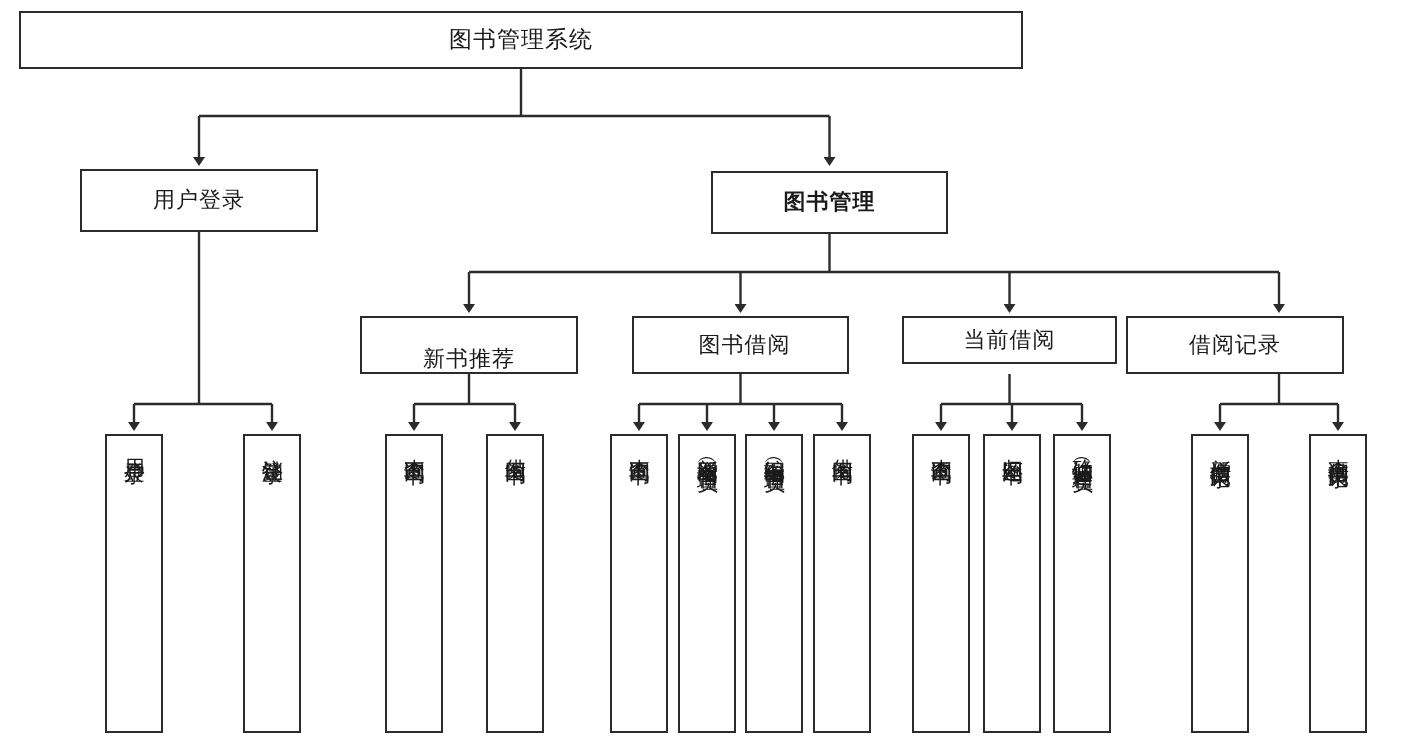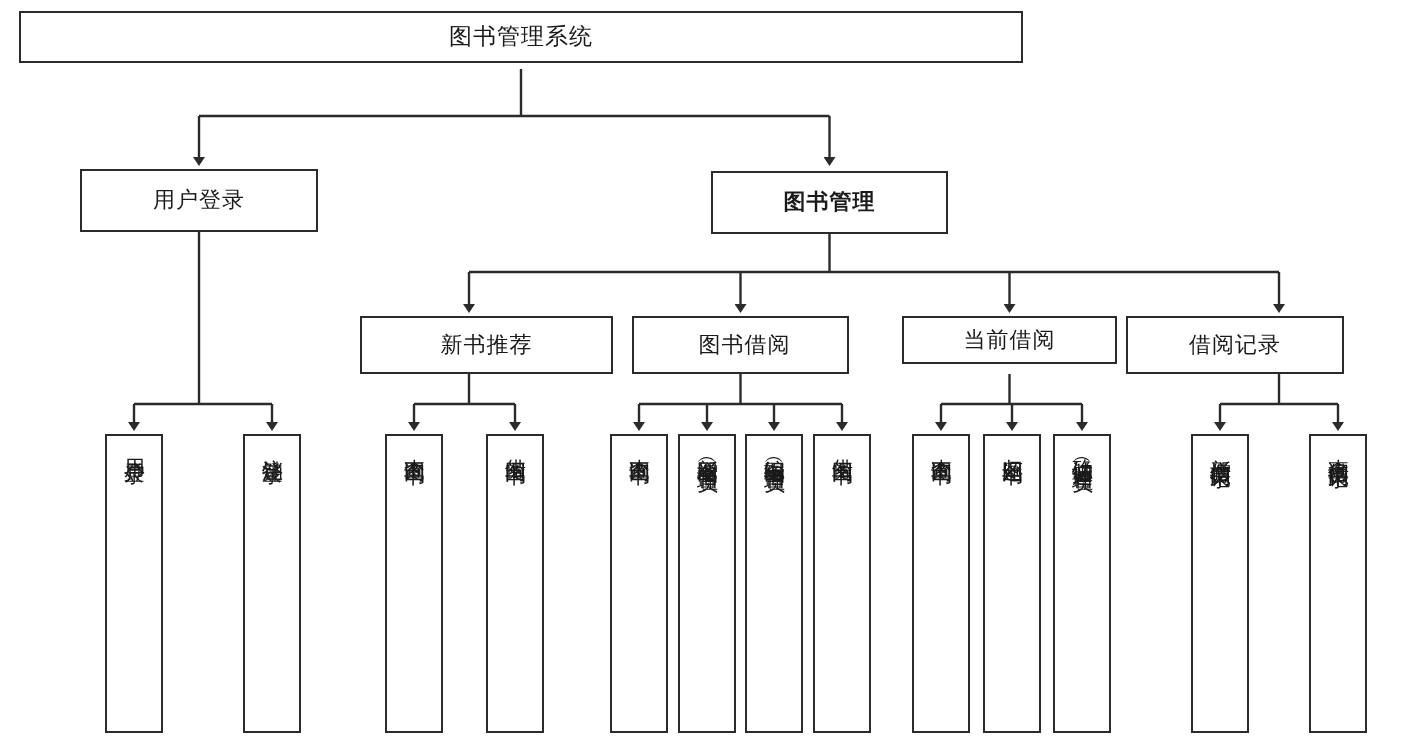--- a/index.html
+++ b/index.html
@@ -108,30 +108,30 @@
         <path d="M1012,404 L1012,423" marker-end="url(#arrow)"></path>
         <path d="M1082,404 L1082,423" marker-end="url(#arrow)"></path>
         <path d="M1279,374 L1279,404"></path>
         <path d="M1220,404 L1338,404"></path>
         <path d="M1220,404 L1220,423" marker-end="url(#arrow)"></path>
         <path d="M1338,404 L1338,423" marker-end="url(#arrow)"></path>
       </g>
   </svg>
 
   <div id="nodes">
-      <div class="node horiz root" style="left: 19px; top: 11px; width: 1004px; height: 52px;">
+      <div class="node horiz root" style="left: 19px; top: 11px; width: 1004px; height: 58px;">
         <span class="node-label">图书管理系统</span>
       </div>
       <div class="node horiz" style="left: 80px; top: 169px; width: 238px; height: 63px;">
         <span class="node-label">用户登录</span>
       </div>
       <div class="node horiz" style="left: 711px; top: 171px; width: 237px; height: 63px; font-weight: bold;">
         <span class="node-label">图书管理</span>
       </div>
-      <div class="node horiz" style="left: 360px; top: 316px; width: 253px; height: 58px;">
+      <div class="node horiz" style="left: 360px; top: 316px; width: 218px; height: 58px; align-items: flex-end;">
         <span class="node-label">新书推荐</span>
       </div>
       <div class="node horiz" style="left: 632px; top: 316px; width: 217px; height: 58px; padding-left: 8px;">
         <span class="node-label">图书借阅</span>
       </div>
       <div class="node horiz" style="left: 902px; top: 316px; width: 215px; height: 48px;">
         <span class="node-label">当前借阅</span>
       </div>
       <div class="node horiz" style="left: 1126px; top: 316px; width: 218px; height: 58px;">
         <span class="node-label">借阅记录</span>

